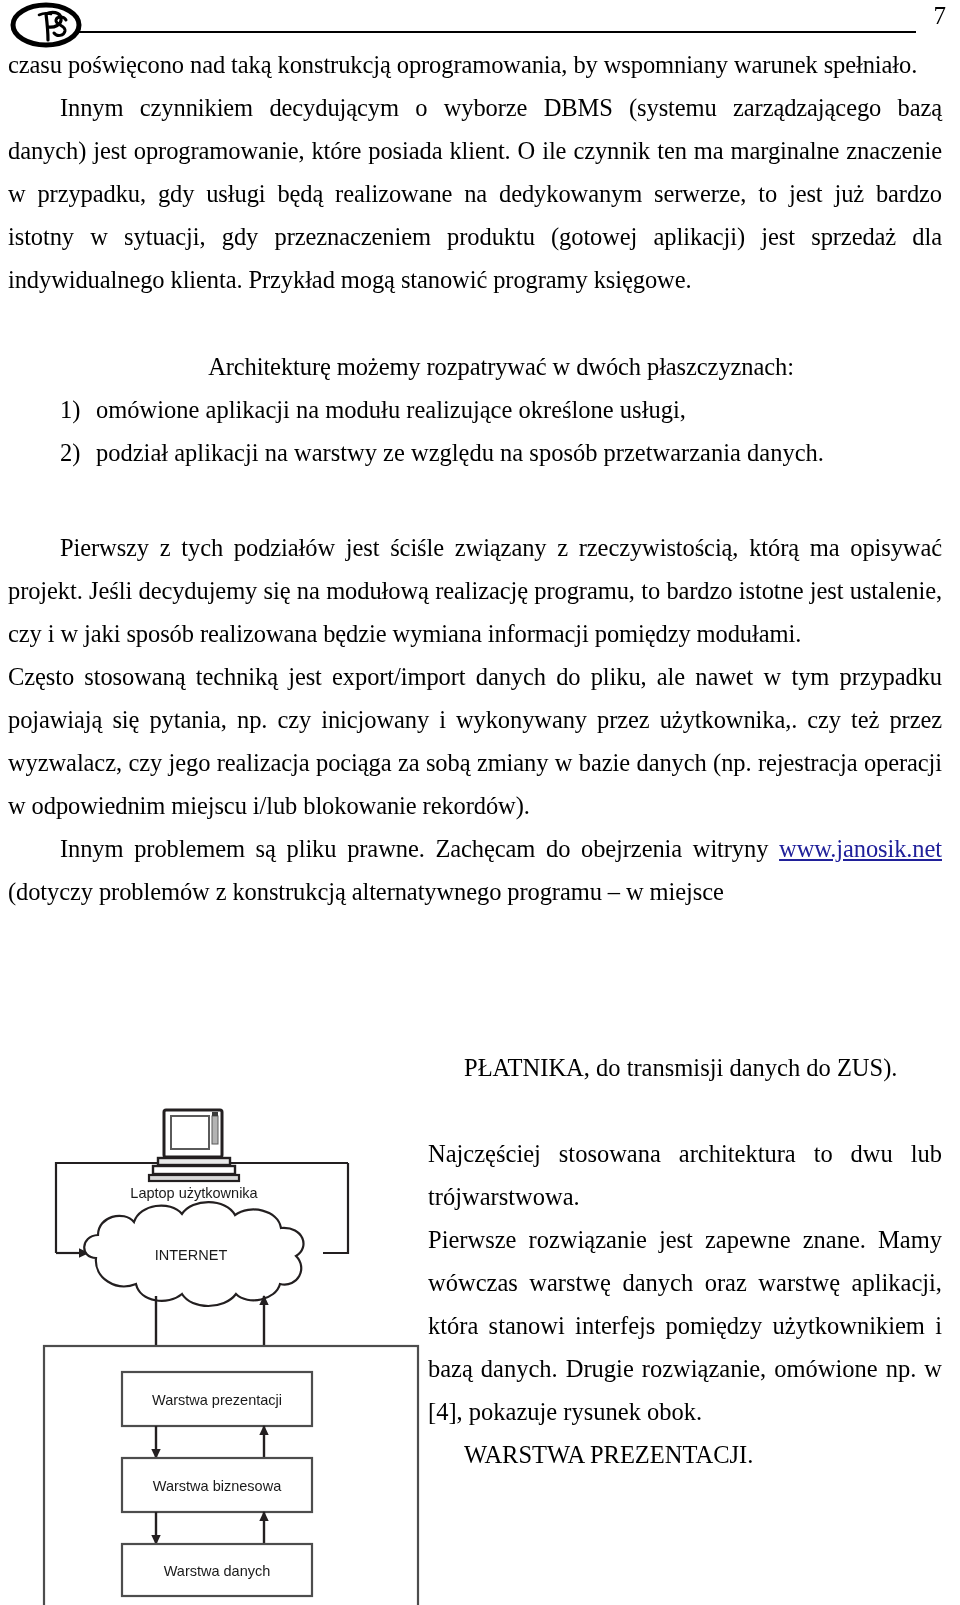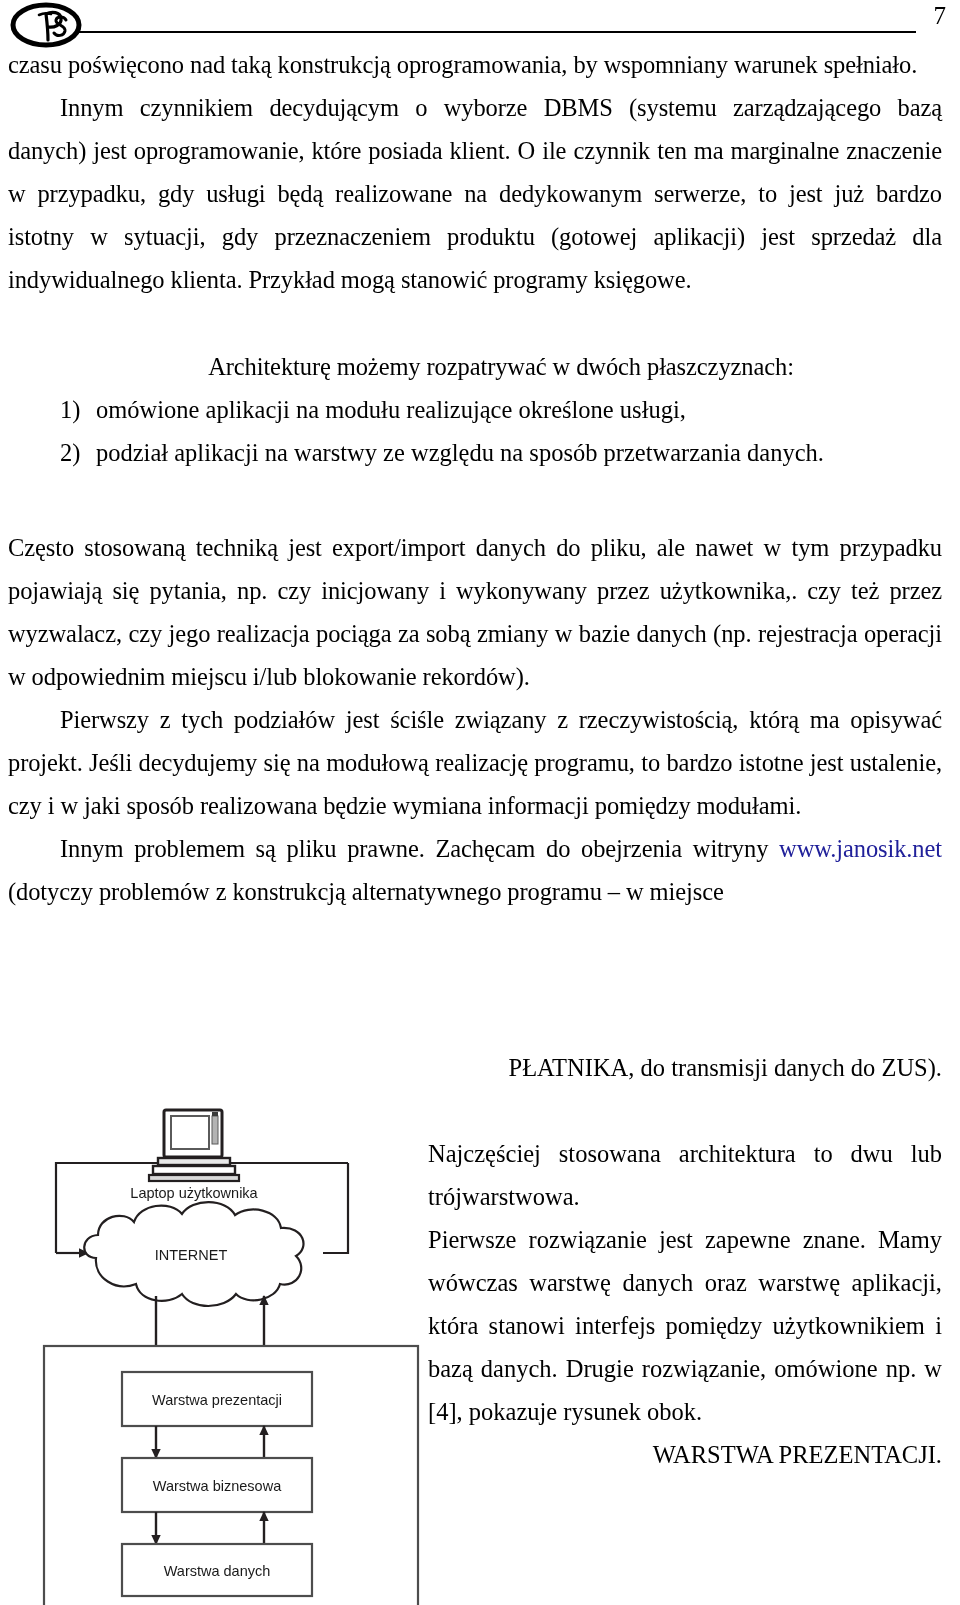--- a/index.html
+++ b/index.html
@@ -76,20 +76,21 @@
     display: flex;
     font-size: 24.5px;
     line-height: 43px;
     margin-left: 52px;
   }
   .list-num { width: 36px; flex: 0 0 36px; }
   .list-txt { flex: 1 1 auto; }
 
   a.weblink, .weblink {
     color: #20209a;
+    text-decoration: underline;
     margin-top: 36px;
   }
 
   
   .lower {
     position: absolute;
     left: 0;
     top: 1046px;
     width: 960px;
     height: 559px;
@@ -99,21 +100,21 @@
     left: 428px;
     top: 0;
     width: 514px;
   }
   .right-col p {
     margin: 0;
     font-size: 24.5px;
     line-height: 43px;
     text-align: justify;
   }
-  .right-col p.left { text-align: right; margin-left: 36px; }
+  .right-col p.left { text-align: left; margin-left: 36px; }
   .rc-gap { height: 43px; }
 
   
   .diagram {
     position: absolute;
     left: 36px;
     top: 34px;
     width: 390px;
     height: 541px;
     font-family: "Liberation Sans", "DejaVu Sans", sans-serif;
@@ -163,22 +164,22 @@
     <span class="list-num">1)</span>
     <span class="list-txt">omówione aplikacji na modułu realizujące określone usługi,</span>
   </div>
   <div class="list-row">
     <span class="list-num">2)</span>
     <span class="list-txt">podział aplikacji na warstwy ze względu na sposób przetwarzania danych.</span>
   </div>
 
   <div class="gap-lg"></div>
 
+  <p class="para indent">Pierwszy z tych podziałów jest ściśle związany z rzeczywistością, którą ma opisywać projekt. Jeśli decydujemy się na modułową realizację programu, to bardzo istotne jest ustalenie, czy i w jaki sposób realizowana będzie wymiana informacji pomiędzy modułami.</p>
   <p class="para">Często stosowaną techniką jest export/import danych do pliku, ale nawet w tym przypadku pojawiają się pytania, np. czy inicjowany i wykonywany przez użytkownika,. czy też przez wyzwalacz, czy jego realizacja pociąga za sobą zmiany w bazie danych (np. rejestracja operacji w odpowiednim miejscu i/lub blokowanie rekordów).</p>
-  <p class="para indent">Pierwszy z tych podziałów jest ściśle związany z rzeczywistością, którą ma opisywać projekt. Jeśli decydujemy się na modułową realizację programu, to bardzo istotne jest ustalenie, czy i w jaki sposób realizowana będzie wymiana informacji pomiędzy modułami.</p>
 
   <p class="para indent"><span>Innym problemem są pliku prawne. Zachęcam do obejrzenia witryny </span><span class="weblink">www.janosik.net</span><span> (dotyczy problemów z konstrukcją alternatywnego programu – w miejsce</span></p>
 </div>
 
 <div class="lower">
 
   <div class="right-col">
     <p class="left">PŁATNIKA, do transmisji danych do ZUS).</p>
     <div class="rc-gap"></div>
     <p>Najczęściej stosowana architektura to dwu lub trójwarstwowa.</p>

